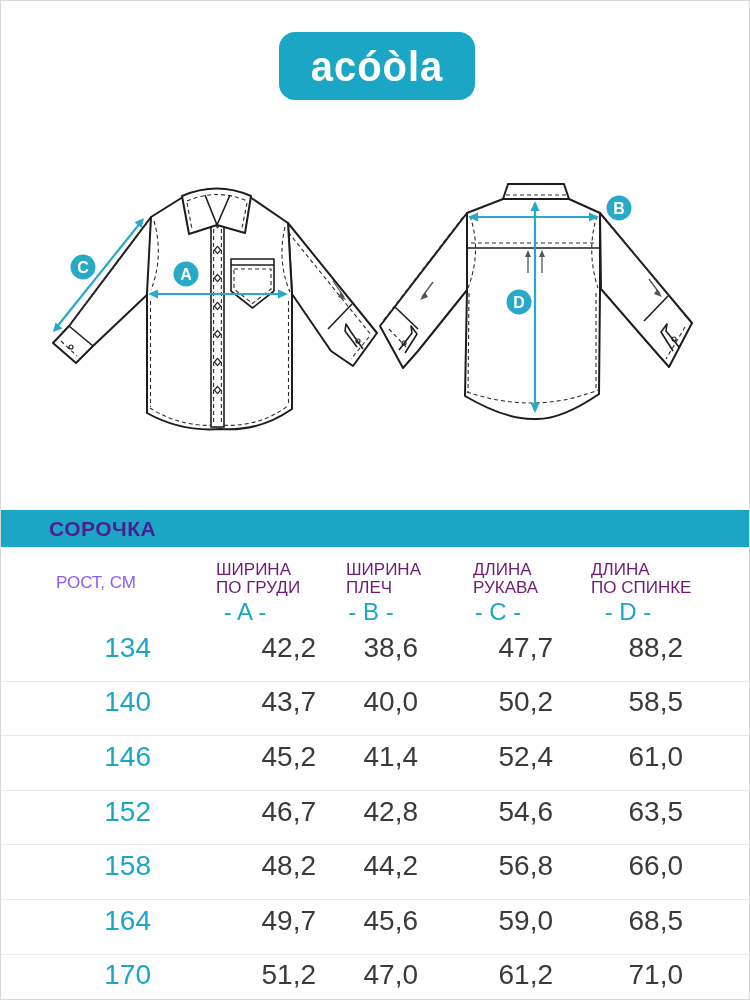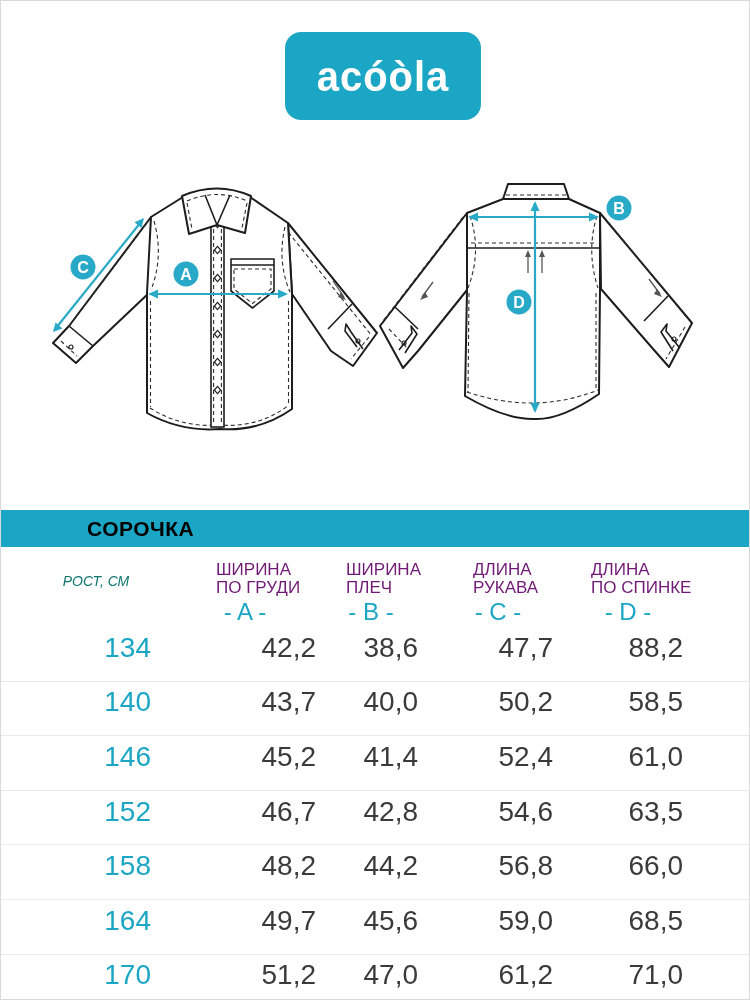--- a/index.html
+++ b/index.html
@@ -12,21 +12,21 @@
   html,body{margin:0;padding:0;background:#fff;}
   .page{
     position:relative;width:750px;height:1000px;margin:0 auto;
     background:#fff;overflow:hidden;box-sizing:border-box;
     border:1px solid #d9d9d9;
     font-family:"Liberation Sans","DejaVu Sans",sans-serif;
     color:var(--value);
   }
   
   .logo{
-    position:absolute;left:284px;top:31px;width:196px;height:88px;
+    position:absolute;left:278px;top:31px;width:196px;height:68px;
     background:var(--teal);border-radius:16px;
     display:flex;align-items:center;justify-content:center;
   }
   .logo span{
     color:#fff;font-size:40px;font-weight:bold;letter-spacing:1px;
     transform:scaleY(1.05);
   }
   
   .diagram{position:absolute;left:0;top:150px;width:750px;height:310px;}
   .diagram path,.diagram line,.diagram circle.btn{vector-effect:none;}
@@ -39,25 +39,25 @@
   .badge-letter{fill:#fff;font-size:16px;font-weight:bold;text-anchor:middle;}
   .btn{fill:none;stroke:#222;stroke-width:1.2;}
   .dmd{fill:none;stroke:#222;stroke-width:1.2;}
   .pleat{stroke:#555;stroke-width:1.3;fill:none;}
   .pleat-head{fill:#555;}
   
   .band{
     position:absolute;left:0;top:509px;width:750px;height:37px;
     background:var(--teal);display:flex;align-items:center;
   }
-  .band span{color:#000000;font-size:21px;font-weight:bold;letter-spacing:.5px;padding-left:86px;}
+  .band span{color:#4c1d95;font-size:21px;font-weight:bold;letter-spacing:.5px;padding-left:48px;}
   
   .rost{
     position:absolute;left:40px;top:572px;width:110px;text-align:center;
-    font-size:14px;color:#0f766e;font-style:italic;
+    font-size:17px;color:#8b5cf6;
   }
   .colhead{position:absolute;top:560px;font-size:17px;line-height:18px;color:#701a75;}
   .ch-a{left:215px;} .ch-b{left:345px;} .ch-c{left:472px;} .ch-d{left:590px;}
   .letter{
     position:absolute;top:597px;width:110px;text-align:center;
     font-size:24px;color:var(--teal);
   }
   .lt-a{left:189px;} .lt-b{left:315px;} .lt-c{left:442px;} .lt-d{left:572px;}
   
   .rows{position:absolute;left:0;top:626px;width:750px;}

